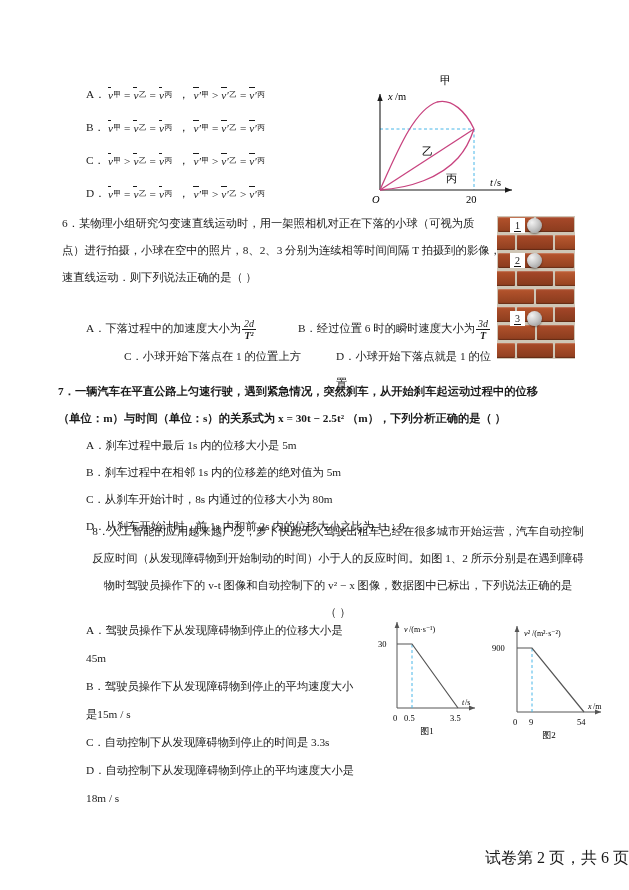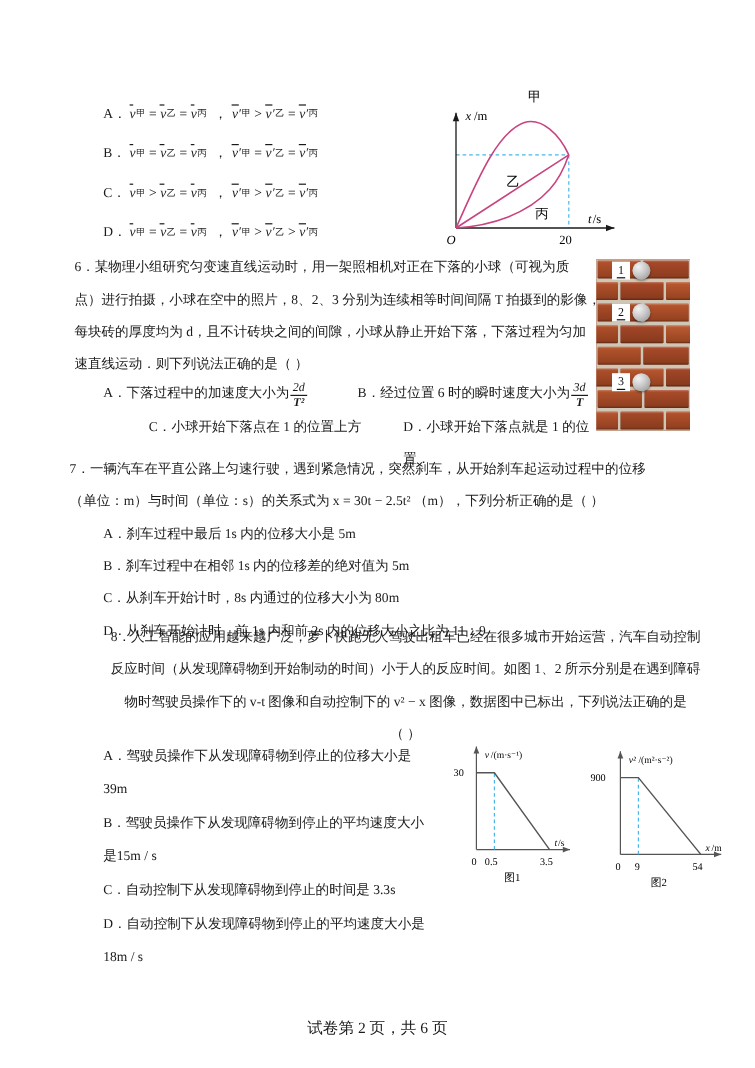--- a/index.html
+++ b/index.html
@@ -59,21 +59,21 @@
   
   .g8a{position:absolute;left:370px;top:608px;width:115px;height:128px;}
   .g8b{position:absolute;left:485px;top:612px;width:130px;height:128px;}
 
   .gcap{font-size:9px;text-anchor:middle;}
 
   
   .sect{position:absolute;left:58px;top:770px;width:516px;font-weight:bold;
         font-size:11.3px;line-height:26px;}
 
-  .footer{position:absolute;left:0;top:848px;width:629px;text-align:center;font-size:13px;}
+  .footer{position:absolute;left:0;top:848px;width:629px;text-align:right;font-size:16px;}
 
   svg text{font-family:"Liberation Serif","DejaVu Serif",serif;}
 </style>
 </head>
 <body>
 
 <div class="page">
 
   <div class="q5-opts">
 
@@ -195,21 +195,20 @@
       <text x="138" y="124" font-size="10.5" font-style="italic">t</text>
       <text x="142" y="124" font-size="10.5">/s</text>
       <text x="20" y="141" font-size="10.5" font-style="italic">O</text>
       <text x="114" y="141" font-size="10.5">20</text>
     </svg>
   </div>
 
   <div class="block" style="left:62px;top:210px;width:440px;">
     <div class="ln">6．某物理小组研究匀变速直线运动时，用一架照相机对正在下落的小球（可视为质</div>
     <div class="ln">点）进行拍摄，小球在空中的照片，8、2、3 分别为连续相等时间间隔 T 拍摄到的影像，</div>
-    <div class="ln">每块砖的厚度均为 d，且不计砖块之间的间隙，小球从静止开始下落，下落过程为匀加</div>
     <div class="ln">速直线运动．则下列说法正确的是（    ）</div>
   </div>
 
   <div class="block" style="left:86px;top:315px;width:410px;">
     <div class="twocol" style="height:28px;">
       <div class="c1">
         <span>A．</span><span>下落过程中的加速度大小为</span><span class="frac"><span class="num it">2d</span><span class="den it">T²</span></span>
       </div>
       <div class="c2">
         <span>B．</span><span>经过位置 6 时的瞬时速度大小为</span><span class="frac"><span class="num it">3d</span><span class="den it">T</span></span>
@@ -271,41 +270,41 @@
     <div class="ball" style="left:30px;top:2px;"></div>
     <div class="blabel" style="left:13px;top:2px;"><span>1</span></div>
 
     <div class="ball" style="left:30px;top:37px;"></div>
     <div class="blabel" style="left:13px;top:37px;"><span>2</span></div>
 
     <div class="ball" style="left:30px;top:95px;"></div>
     <div class="blabel" style="left:13px;top:95px;"><span>3</span></div>
   </div>
 
-  <div class="block" style="left:58px;top:378px;width:520px;">
+  <div class="block" style="left:58px;top:378px;width:520px;font-weight:bold;">
     <div class="ln">7．一辆汽车在平直公路上匀速行驶，遇到紧急情况，突然刹车，从开始刹车起运动过程中的位移</div>
     <div class="ln">（单位：m）与时间（单位：s）的关系式为 x = 30t − 2.5t² （m），下列分析正确的是（    ）</div>
   </div>
 
   <div class="block" style="left:86px;top:432px;width:460px;">
     <div class="ln">A．刹车过程中最后 1s 内的位移大小是 5m</div>
     <div class="ln">B．刹车过程中在相邻 1s 内的位移差的绝对值为 5m</div>
     <div class="ln">C．从刹车开始计时，8s 内通过的位移大小为 80m</div>
     <div class="ln">D．从刹车开始计时，前 1s 内和前 2s 内的位移大小之比为 11：9</div>
   </div>
 
   <div class="block" style="left:58px;top:518px;width:560px;text-align:center;">
     <div class="ln">8．人工智能的应用越来越广泛，萝卜快跑无人驾驶出租车已经在很多城市开始运营，汽车自动控制</div>
     <div class="ln">反应时间（从发现障碍物到开始制动的时间）小于人的反应时间。如图 1、2 所示分别是在遇到障碍</div>
     <div class="ln">物时驾驶员操作下的 v-t 图像和自动控制下的 v² − x 图像，数据图中已标出，下列说法正确的是</div>
     <div class="ln">（    ）</div>
   </div>
 
   <div class="block" style="left:86px;top:616px;width:268px;line-height:28px;">
-    <div class="ln wrap">A．驾驶员操作下从发现障碍物到停止的位移大小是 39m</div>
+    <div class="ln wrap">A．驾驶员操作下从发现障碍物到停止的位移大小是 45m</div>
     <div class="ln wrap">B．驾驶员操作下从发现障碍物到停止的平均速度大小是15m / s</div>
     <div class="ln wrap">C．自动控制下从发现障碍物到停止的时间是 3.3s</div>
     <div class="ln wrap">D．自动控制下从发现障碍物到停止的平均速度大小是18m / s</div>
   </div>
 
   <div class="g8a">
     <svg width="115" height="128" viewBox="0 0 115 128">
       <line x1="27" y1="100" x2="105" y2="100" stroke="#555" stroke-width="1"></line>
       <polygon points="105,100 99,97.6 99,102.4" fill="#555"></polygon>
       <line x1="27" y1="100" x2="27" y2="14" stroke="#555" stroke-width="1"></line>

